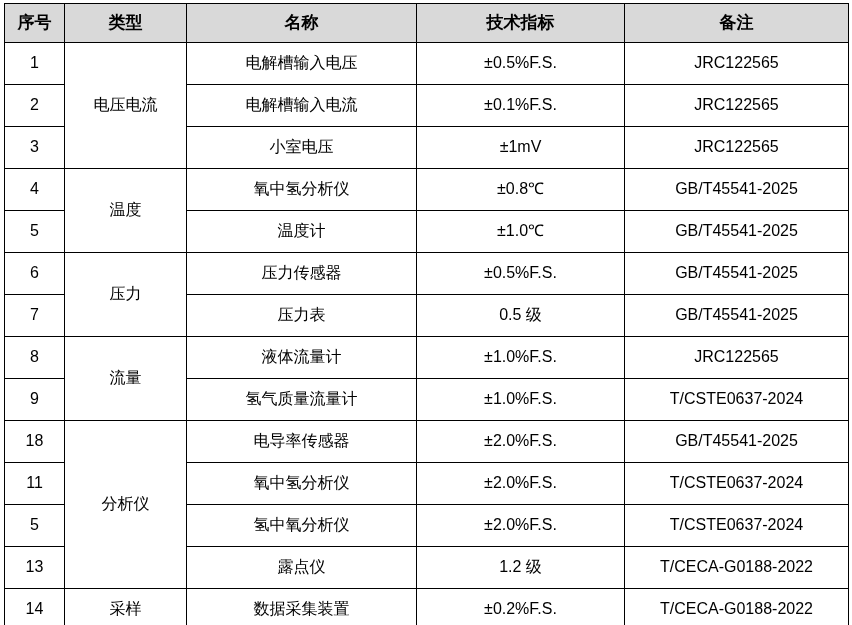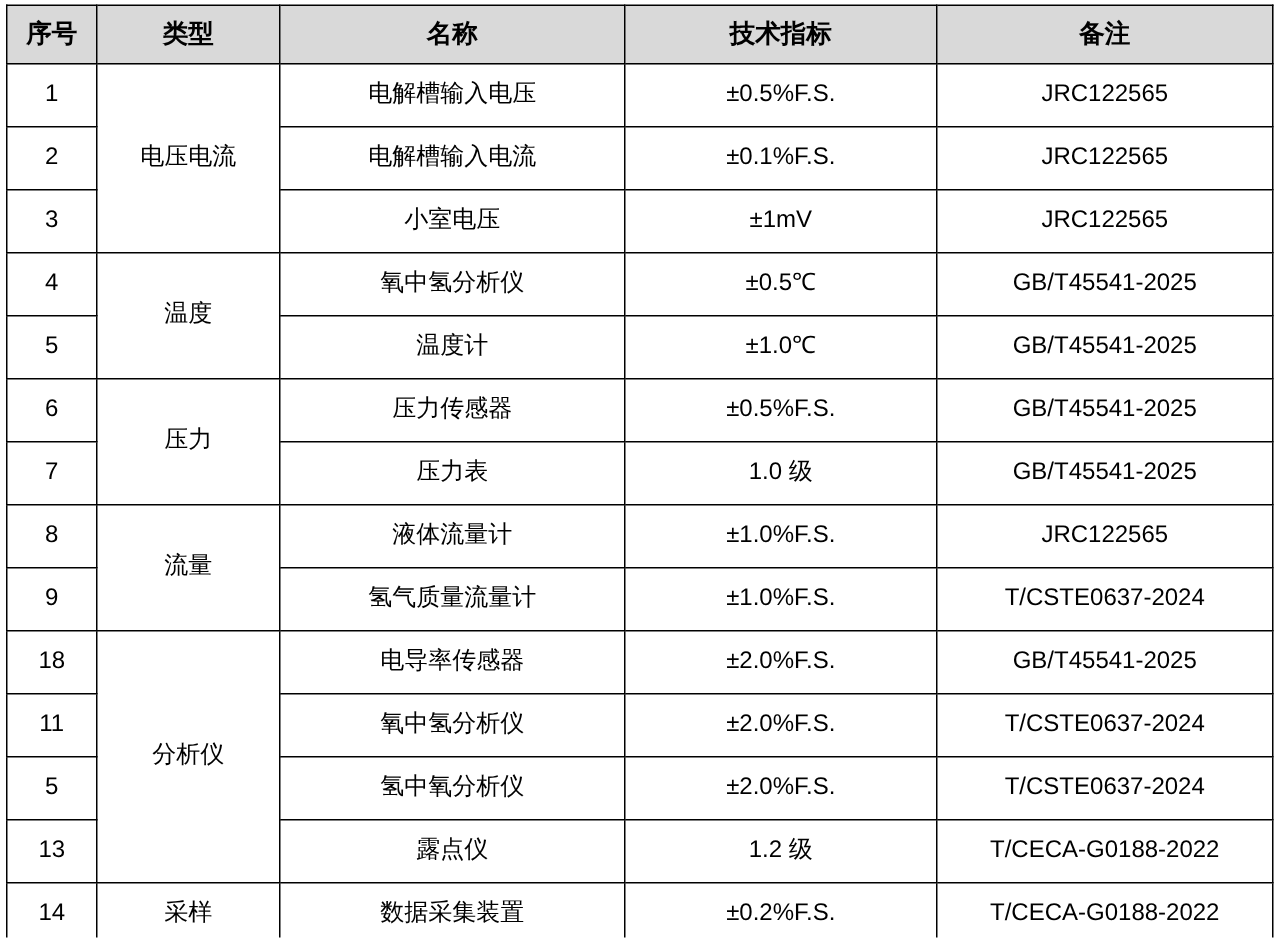--- a/index.html
+++ b/index.html
@@ -98,40 +98,40 @@
         <tr>
           <td class="index-cell">3</td>
           <td class="name-cell">小室电压</td>
           <td class="spec-cell">±1mV</td>
           <td class="remark-cell">JRC122565</td>
         </tr>
         <tr>
           <td class="index-cell">4</td>
           <td class="type-cell" rowspan="2">温度</td>
           <td class="name-cell">氧中氢分析仪</td>
-          <td class="spec-cell">±0.5℃</td>
+          <td class="spec-cell">±0.8℃</td>
           <td class="remark-cell">GB/T45541-2025</td>
         </tr>
         <tr>
           <td class="index-cell">5</td>
           <td class="name-cell">温度计</td>
           <td class="spec-cell">±1.0℃</td>
           <td class="remark-cell">GB/T45541-2025</td>
         </tr>
         <tr>
           <td class="index-cell">6</td>
           <td class="type-cell" rowspan="2">压力</td>
           <td class="name-cell">压力传感器</td>
           <td class="spec-cell">±0.5%F.S.</td>
           <td class="remark-cell">GB/T45541-2025</td>
         </tr>
         <tr>
           <td class="index-cell">7</td>
           <td class="name-cell">压力表</td>
-          <td class="spec-cell">1.0 级</td>
+          <td class="spec-cell">0.5 级</td>
           <td class="remark-cell">GB/T45541-2025</td>
         </tr>
         <tr>
           <td class="index-cell">8</td>
           <td class="type-cell" rowspan="2">流量</td>
           <td class="name-cell">液体流量计</td>
           <td class="spec-cell">±1.0%F.S.</td>
           <td class="remark-cell">JRC122565</td>
         </tr>
         <tr>

